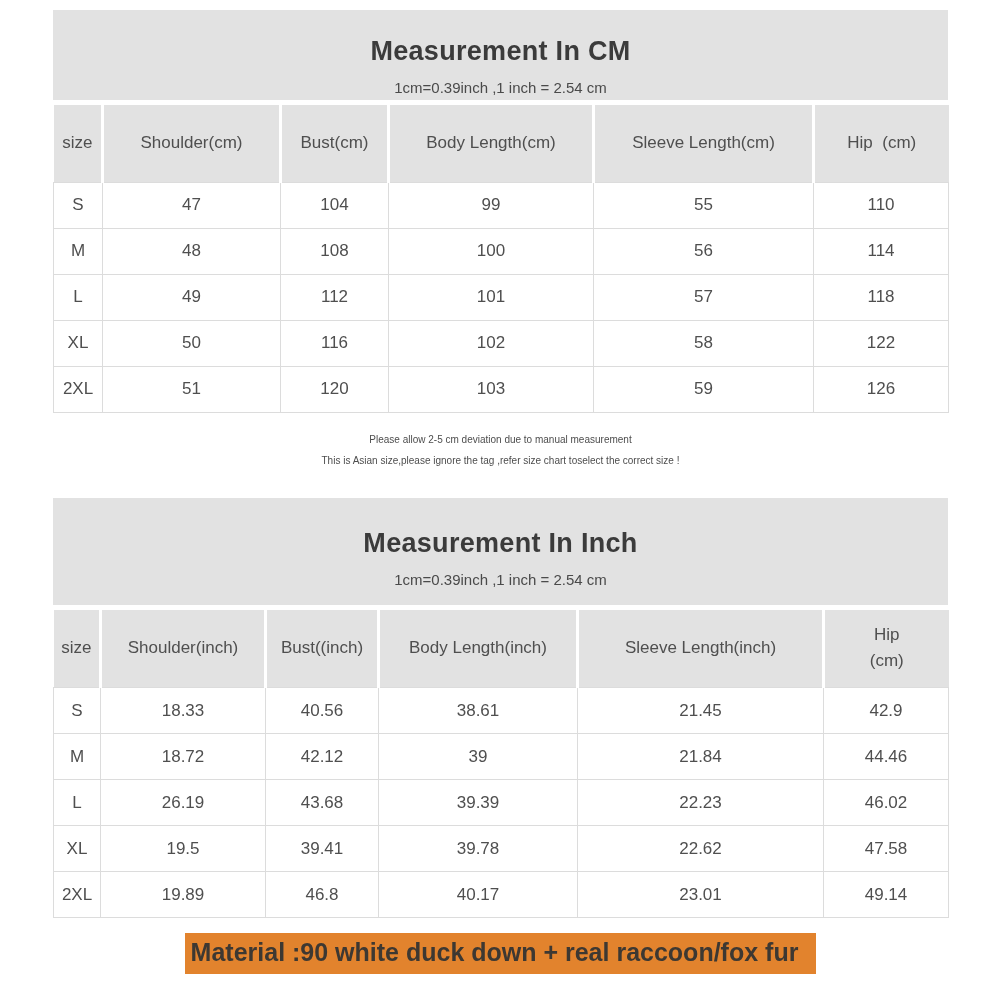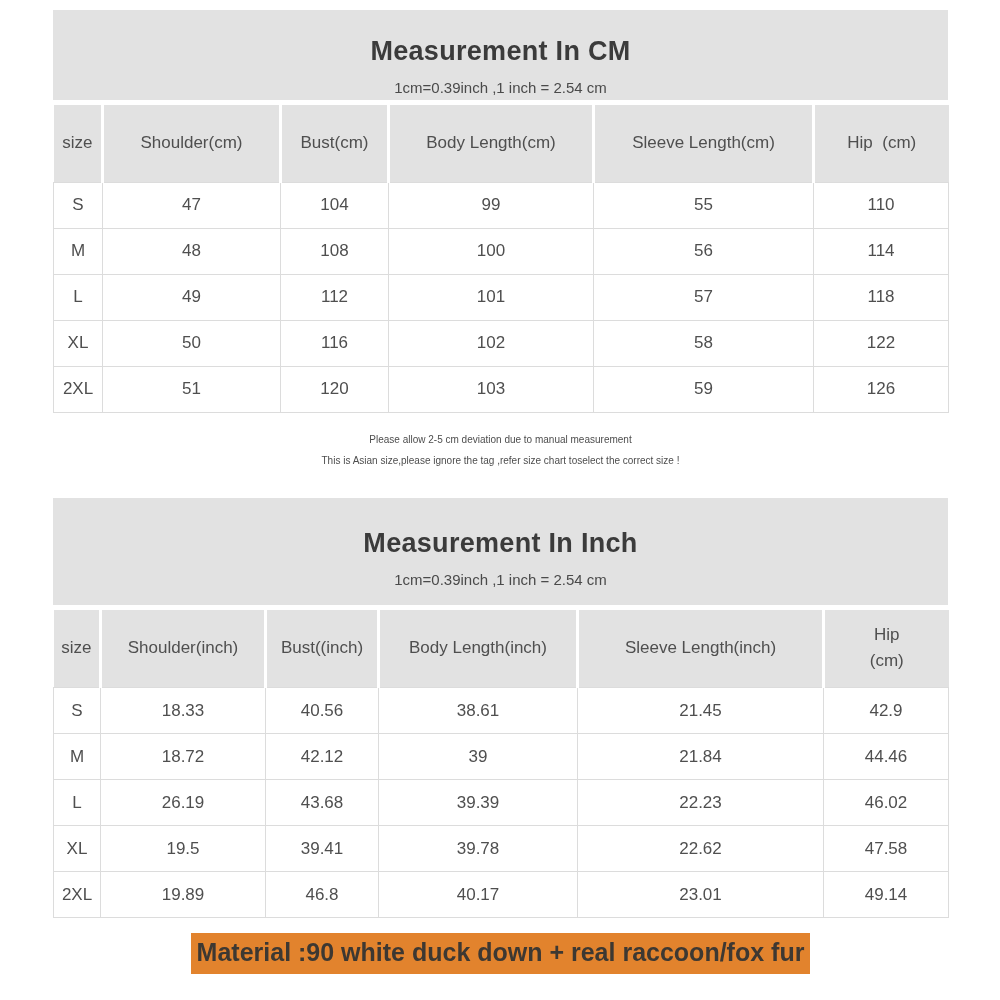--- a/index.html
+++ b/index.html
@@ -79,21 +79,21 @@
   .notes p { margin: 0 0 10px 0; }
 
   
   .material-row { margin-top: 15px; text-align: center; }
   .material-highlight {
     display: inline-block;
     background: #e2832d;
     color: #3d3832;
     font-size: 25px;
     font-weight: bold;
-    padding: 5px 6px 7px 6px;
+    padding: 5px 18px 7px 6px;
     white-space: nowrap;
   }
 </style>
 </head>
 <body>
 
 <div class="page">
 
   <section>
     <div class="title-panel panel-cm">

